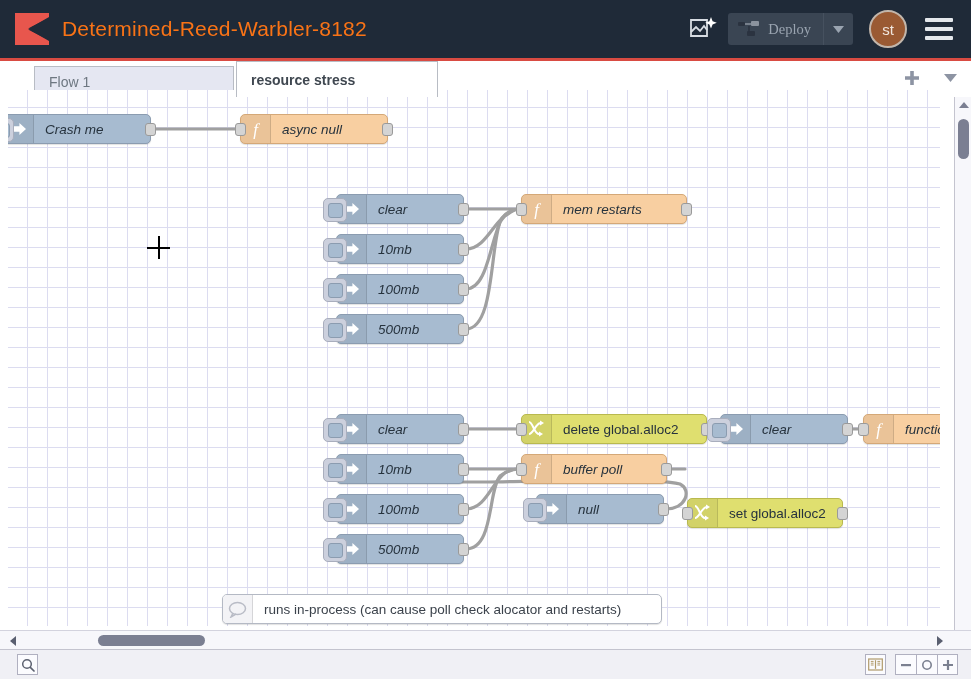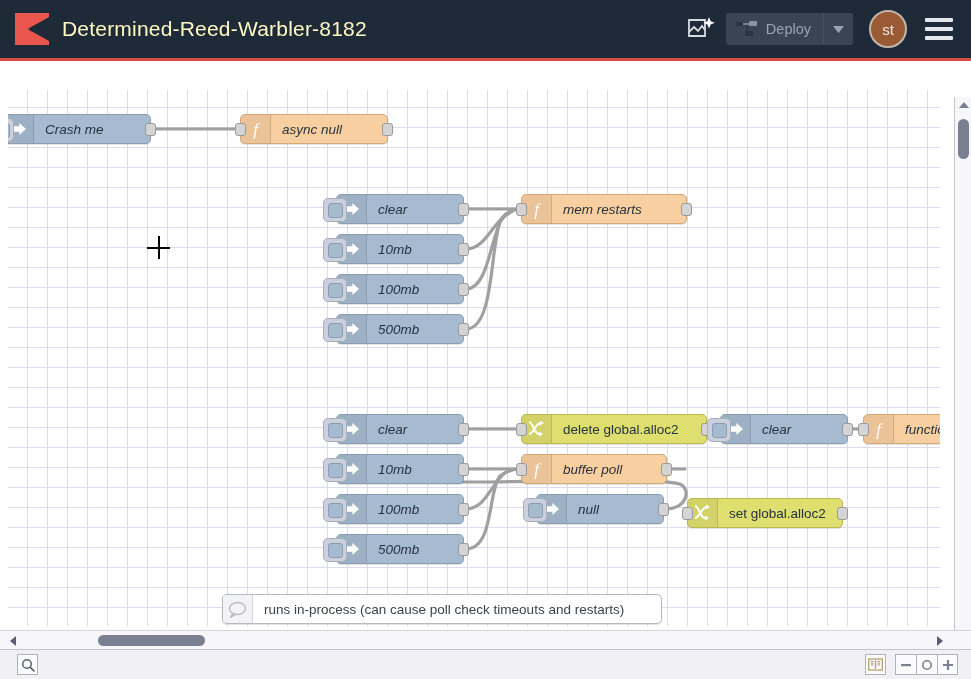--- a/index.html
+++ b/index.html
@@ -13,32 +13,33 @@
   
   .header {
     position: absolute; left: 0; top: 0; width: 971px; height: 61px;
     background: #1f2a38;
     border-bottom: 3px solid #d94b42;
     display: flex; align-items: center;
   }
   .logo-wrap { margin-left: 15px; width: 36px; height: 34px; display: flex; align-items: center; }
   .logo { width: 34px; height: 32px; }
   .app-title {
-    color: #fef9c3; font-size: 21px; margin-left: 11px;
+    color: #f97316; font-size: 21px; margin-left: 11px;
     letter-spacing: .2px; white-space: nowrap;
   }
   .header-spacer { flex: 1; }
   .hdr-icon-btn {
     width: 38px; height: 38px; margin-right: 6px;
     display: flex; align-items: center; justify-content: center;
   }
   .deploy-group {
     display: flex; align-items: stretch; height: 32px;
     background: #3a4553; border-radius: 3px; margin-right: 16px;
     overflow: hidden;
+    font-family: Liberation Serif, serif;
   }
   .deploy-main {
     display: flex; align-items: center; gap: 8px;
     padding: 0 12px 0 10px; color: #9aa4b0; font-size: 14.5px;
   }
   .deploy-caret {
     display: flex; align-items: center; justify-content: center;
     width: 30px; border-left: 1px solid #46515f;
   }
   .avatar {
@@ -219,20 +220,40 @@
       <span>st</span>
     </div>
 
     <div class="hamburger">
       <span></span>
       <span></span>
       <span></span>
     </div>
   </div>
 
+  <div class="tabbar">
+    <div class="tab" id="tab-flow1">
+      <span>Flow 1</span>
+    </div>
+    <div class="tab active" id="tab-stress">
+      <span>resource stress</span>
+    </div>
+    <div class="tabbar-right">
+      <div class="tab-btn">
+        <svg width="18" height="18" viewBox="0 0 18 18">
+          <path d="M7.2 2 h3.6 v5.2 h5.2 v3.6 h-5.2 v5.2 h-3.6 v-5.2 h-5.2 v-3.6 h5.2 z" fill="#8d94a3"></path>
+        </svg>
+      </div>
+      <div class="tab-btn">
+        <svg width="13" height="9" viewBox="0 0 13 9">
+          <path d="M0 0 L13 0 L6.5 8 Z" fill="#8d94a3"></path>
+        </svg>
+      </div>
+    </div>
+  </div>
 
   <div class="canvas-outer">
     <div class="canvas" id="canvas">
 
       <svg class="wire-layer">
         <g fill="none" stroke="#a0a0a0" stroke-width="3.2" stroke-linecap="round">
 
           <path d="M145 39 C 175 39, 205 39, 234 39"></path>
 
           <path d="M458 119 C 478 119, 492 119, 511 119"></path>
@@ -452,21 +473,21 @@
             <div class="node-label">function</div>
             <div class="port in"></div>
           </div>
           <div class="node comment" style="left: 214px; top: 504px; width: 440px;">
             <div class="node-icon">
               <svg width="19" height="17" viewBox="0 0 19 17">
                 <ellipse cx="9.5" cy="7.5" rx="8" ry="6" fill="none" stroke="#b9bcc6" stroke-width="1.5"></ellipse>
                 <path d="M5 12 L3 16 L8 13" fill="none" stroke="#b9bcc6" stroke-width="1.5"></path>
               </svg>
             </div>
-            <div class="node-label">runs in-process (can cause poll check timeouts and restarts)</div>
+            <div class="node-label">runs in-process (can cause poll check alocator and restarts)</div>
           </div>
         </div>
 
       <div class="crosshair" id="cursor" style="left: 150px; top: 157px;">
         <div class="h"></div>
         <div class="v"></div>
       </div>
     </div>
   </div>
 

